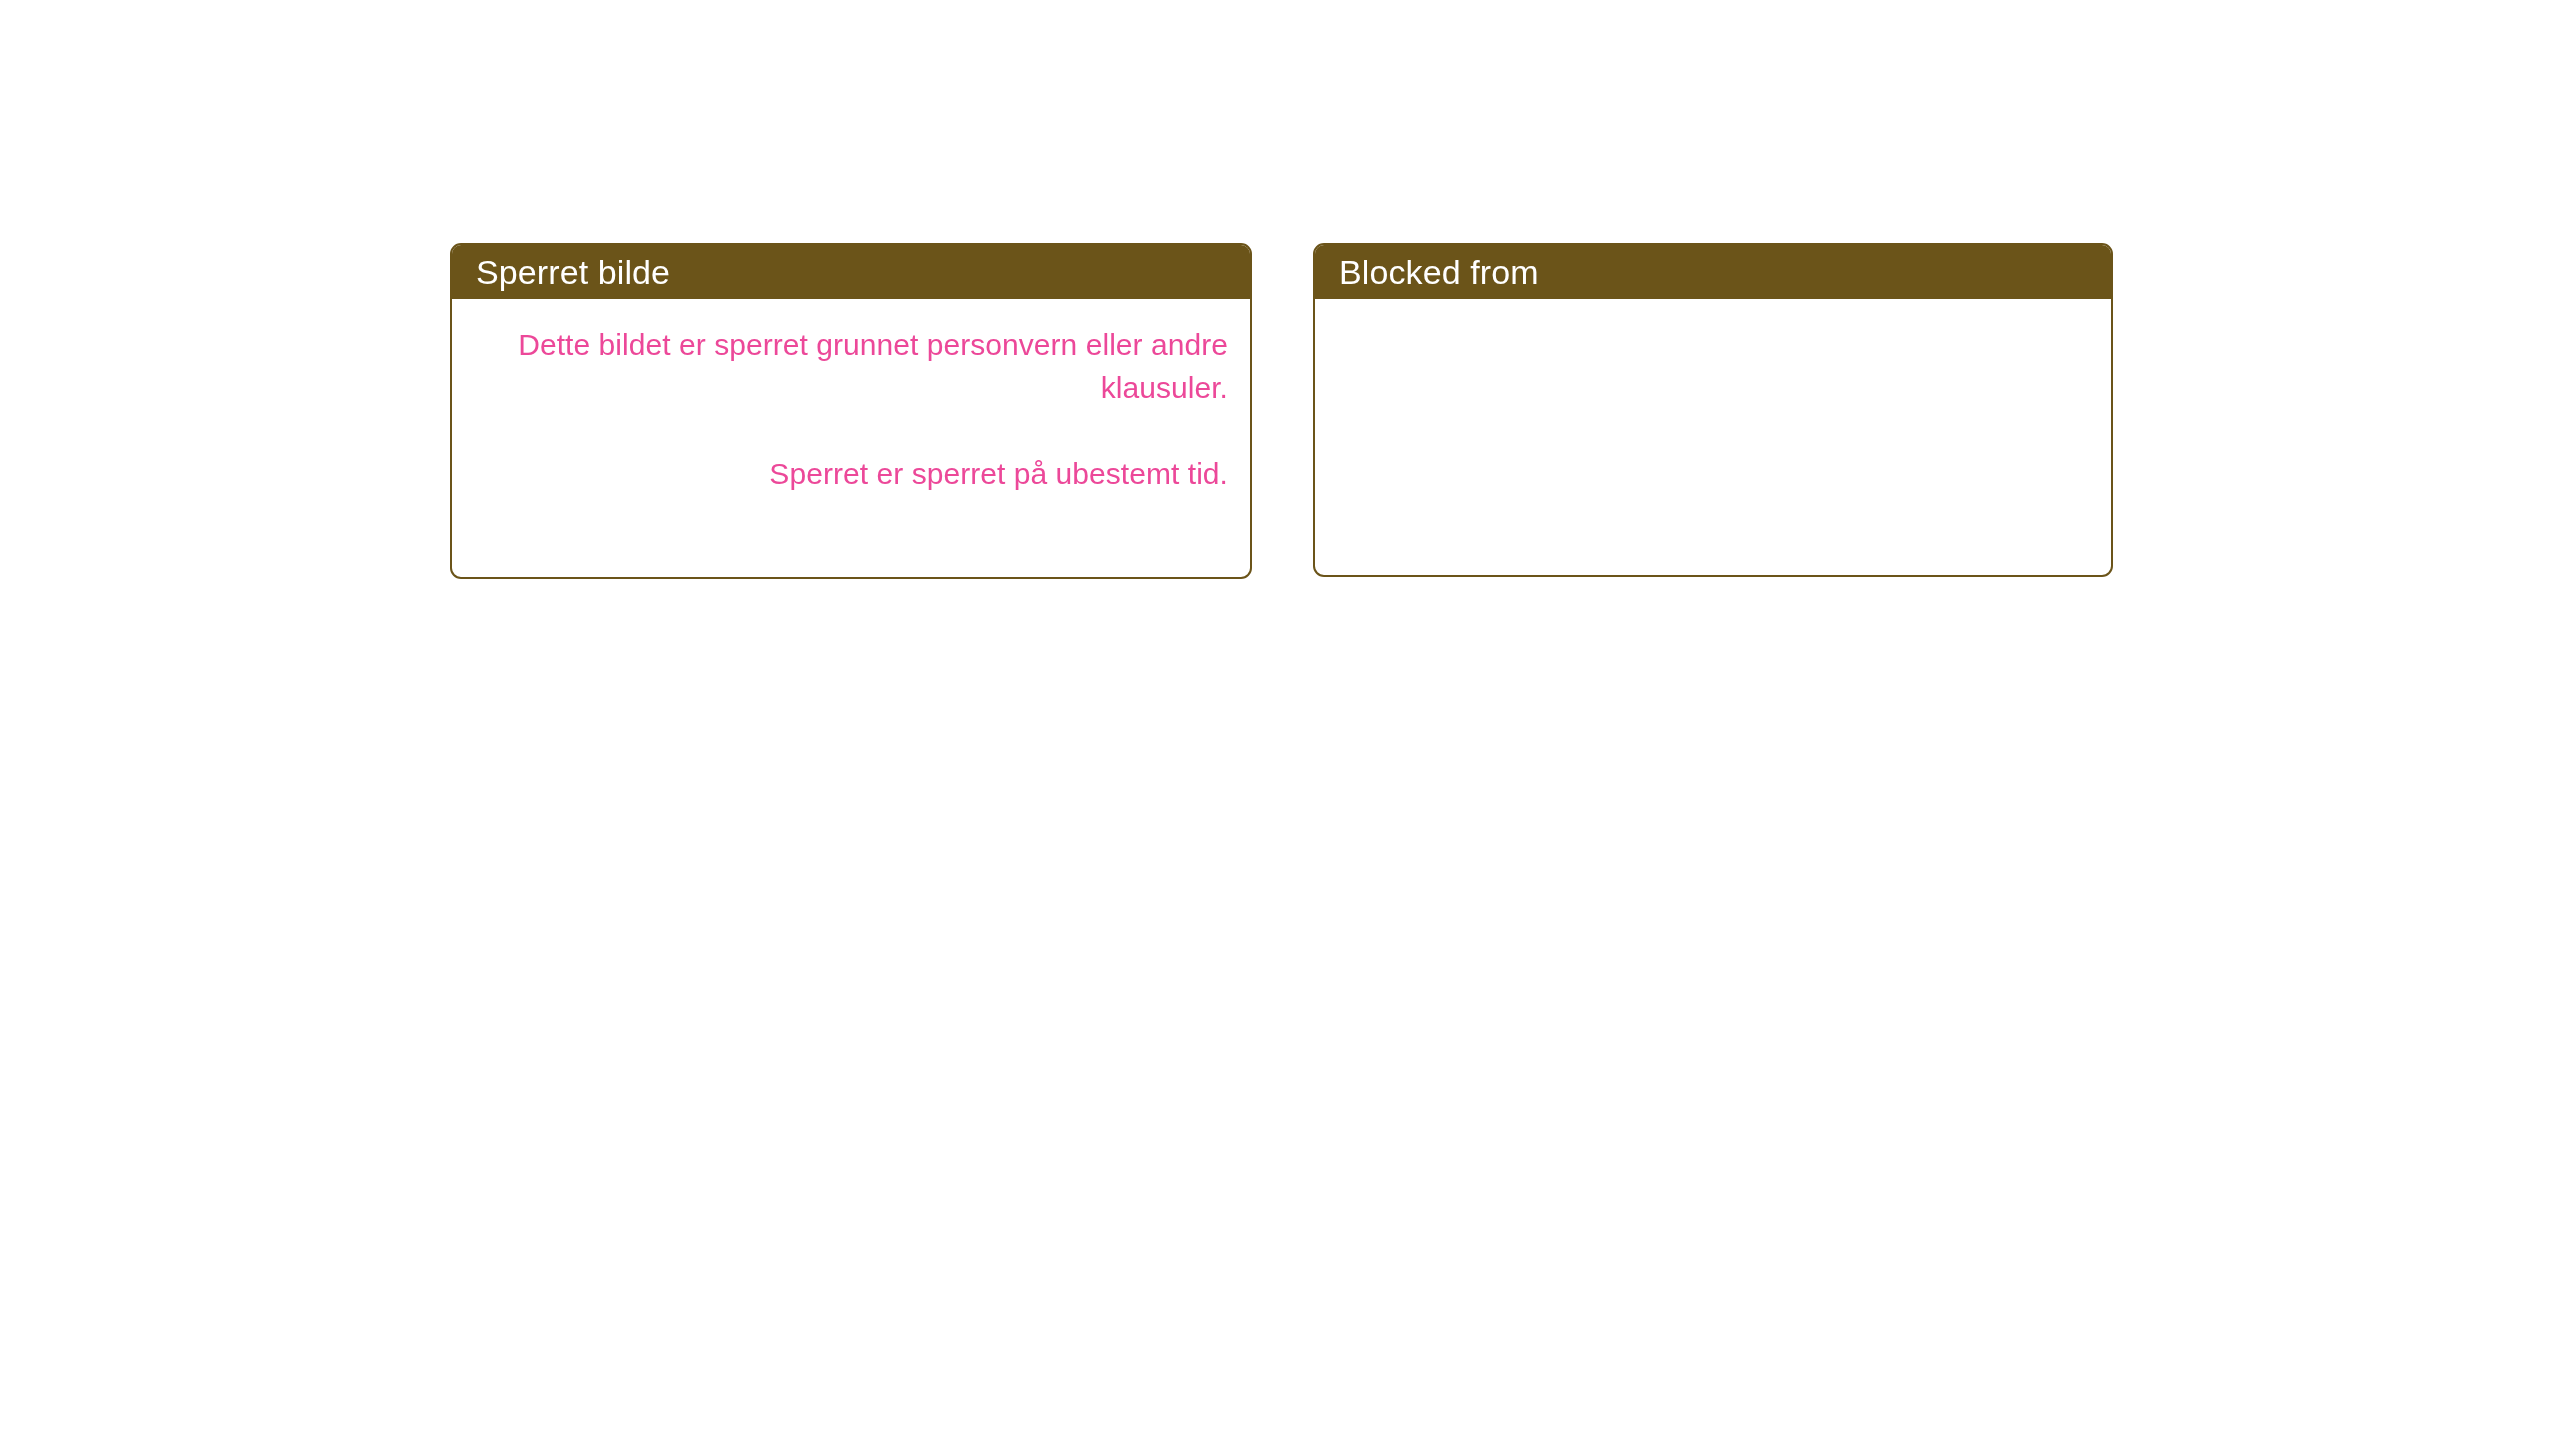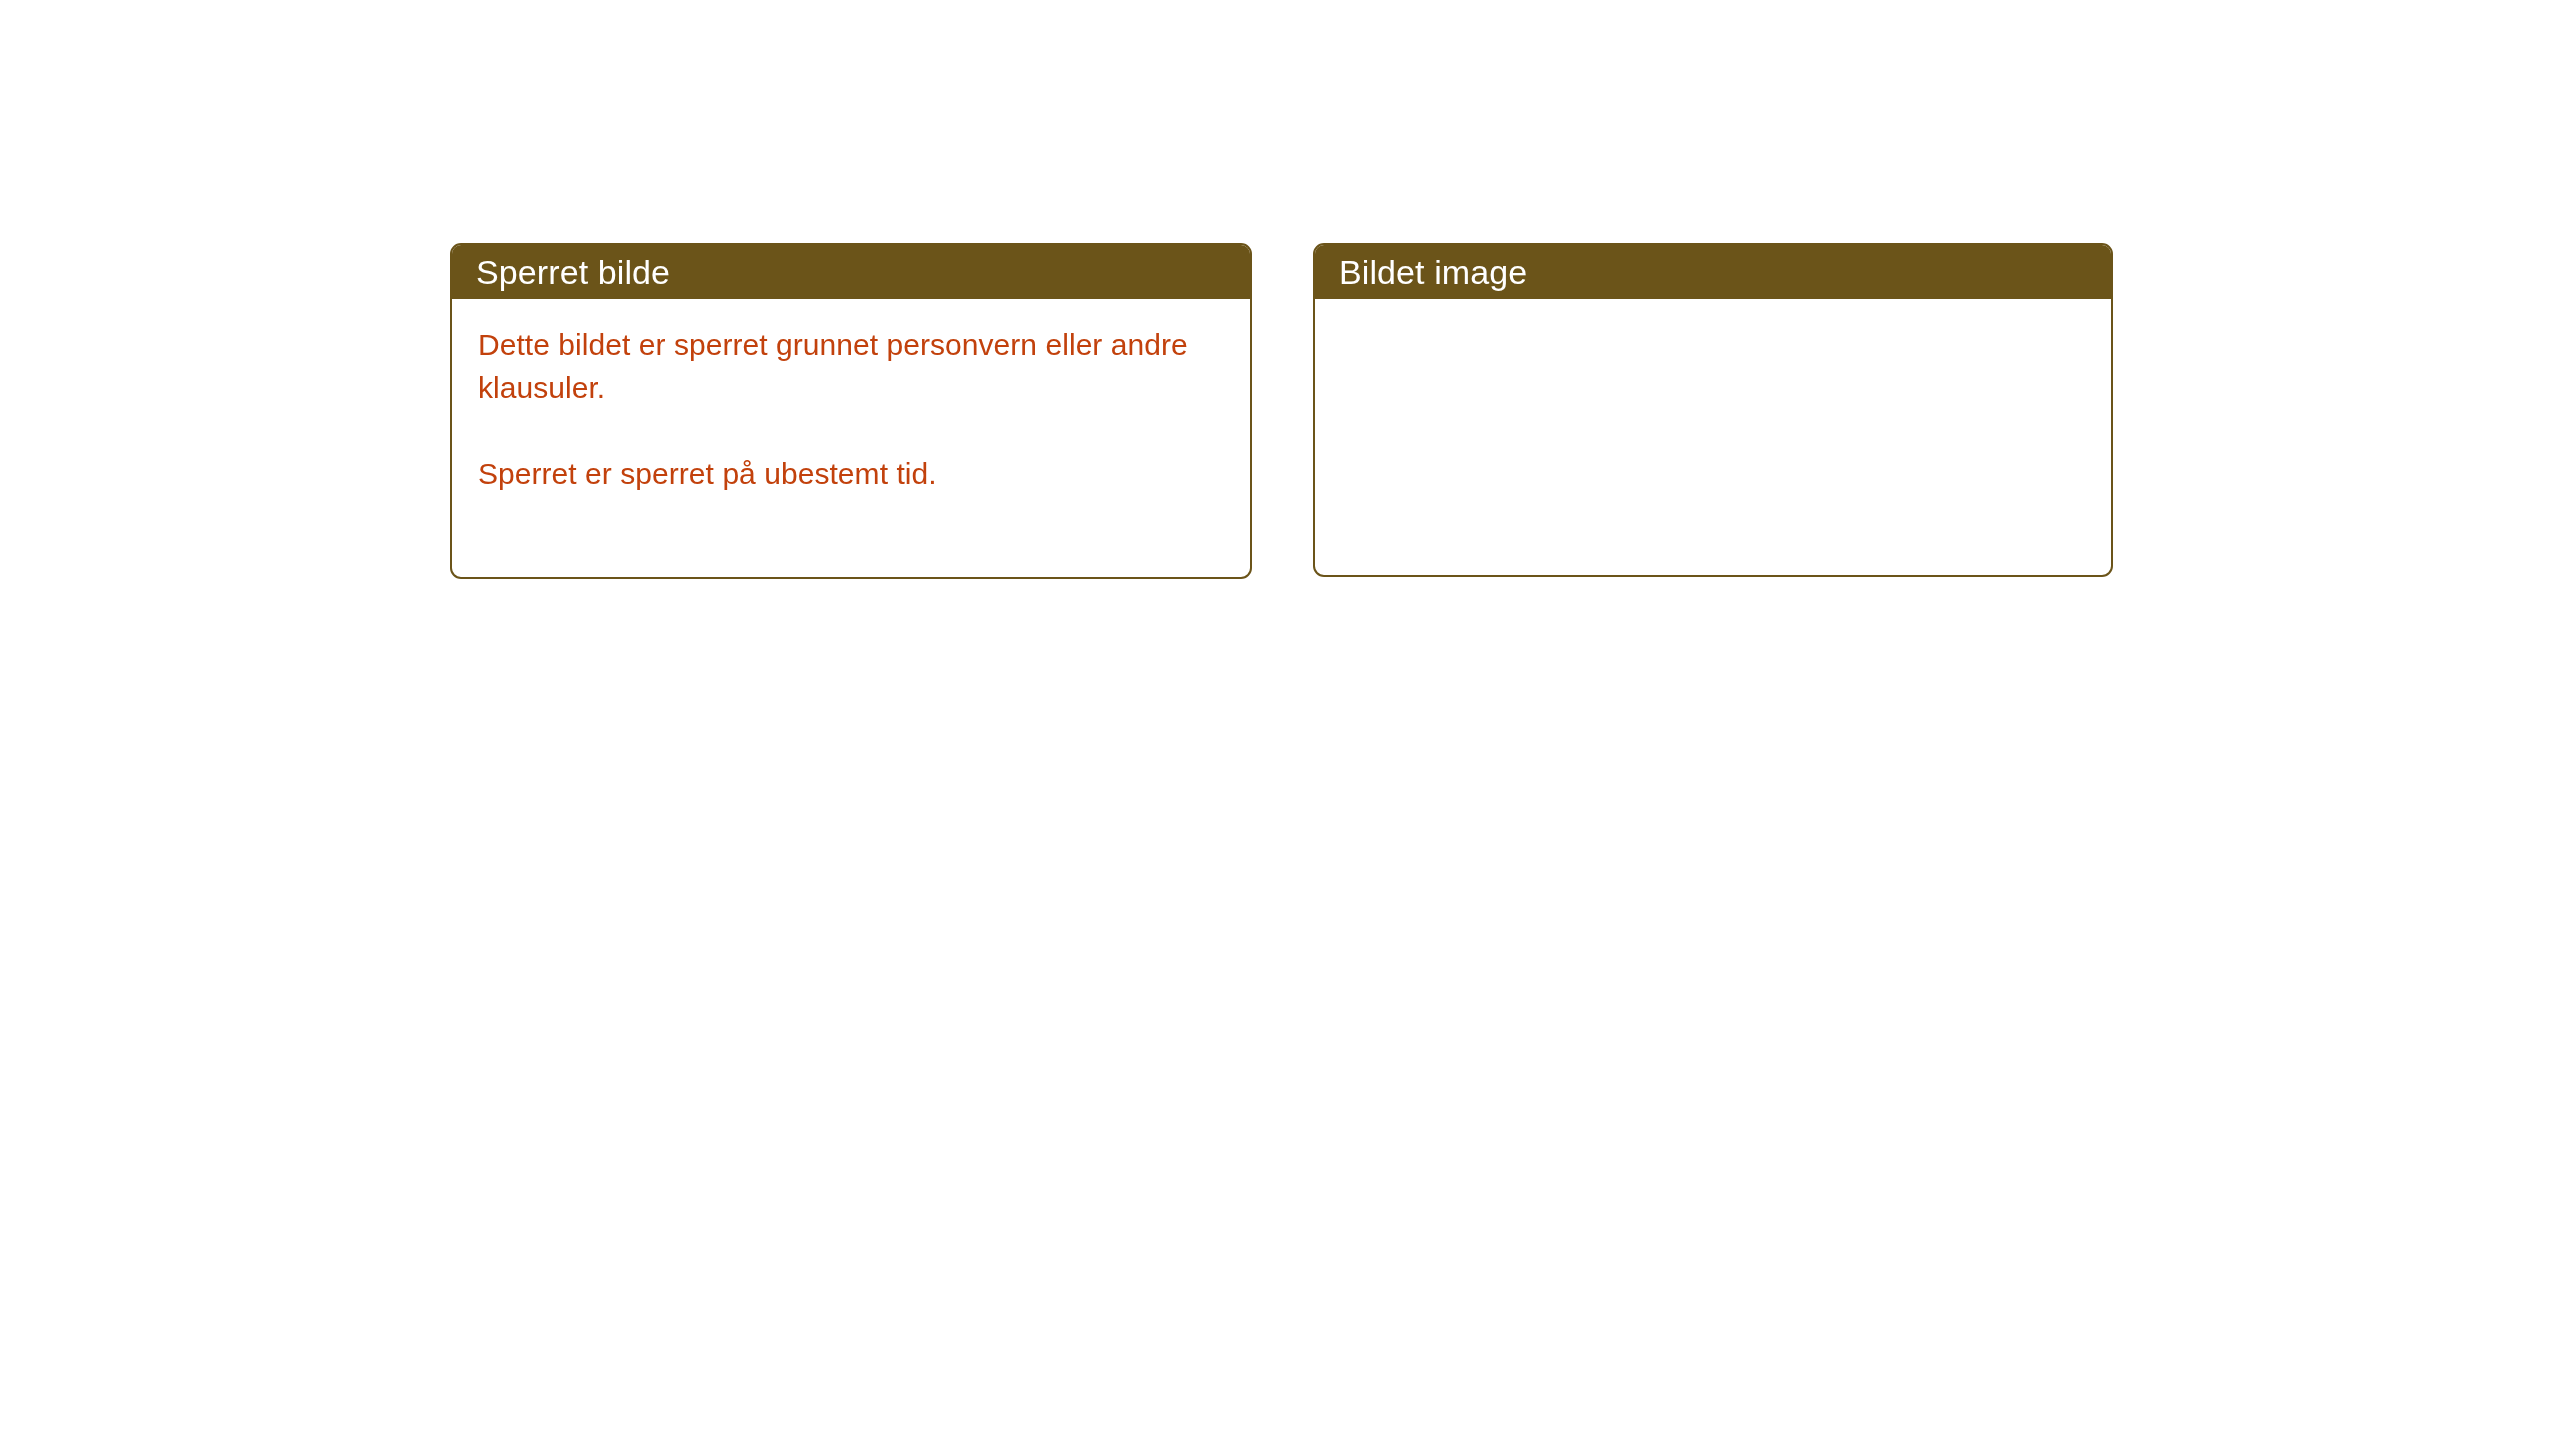--- a/index.html
+++ b/index.html
@@ -68,26 +68,27 @@
     white-space: nowrap;
   }
 
   .panel-body {
     box-sizing: border-box;
     padding: 24px 22px 0 26px;
     background: #ffffff;
   }
 
   .panel-paragraph {
-    color: #c2410c;
+    color: #ec4899;
     font-size: 30px;
     line-height: 43px;
     font-weight: 400;
     margin: 0;
     letter-spacing: 0.05px;
+    text-align: right;
   }
 
   .panel-paragraph + .panel-paragraph {
     margin-top: 43px;
   }
 </style>
 </head>
 <body>
 
 <div class="stage">
@@ -97,19 +98,19 @@
       <span class="panel-header-title">Sperret bilde</span>
     </div>
     <div class="panel-body">
       <p class="panel-paragraph">Dette bildet er sperret grunnet personvern eller andre klausuler.</p>
       <p class="panel-paragraph">Sperret er sperret på ubestemt tid.</p>
     </div>
   </section>
 
   <section class="notice-panel notice-panel-2">
     <div class="panel-header">
-      <span class="panel-header-title">Bildet image</span>
+      <span class="panel-header-title">Blocked from</span>
     </div>
     <div class="panel-body">
     </div>
   </section>
 
 </div>
 
 </body></html>

